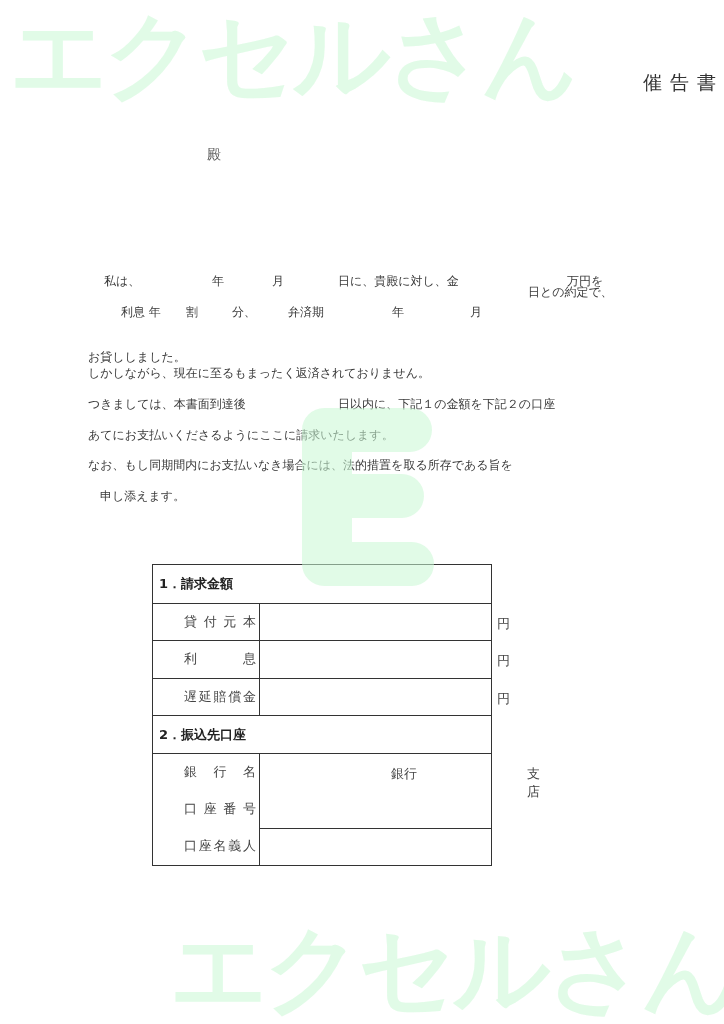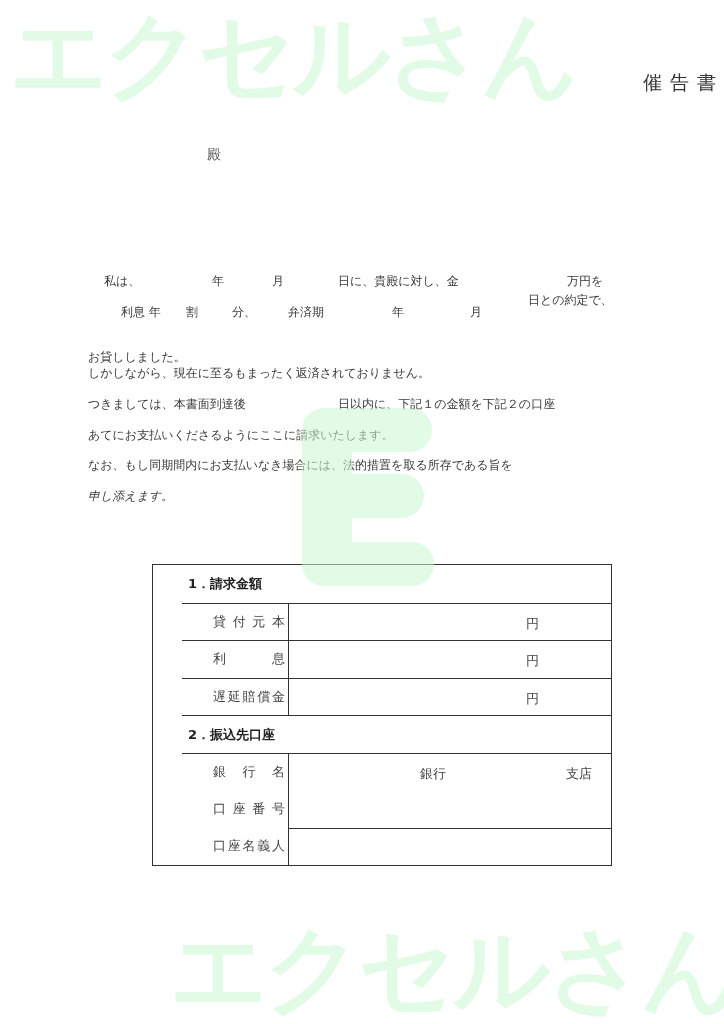--- a/index.html
+++ b/index.html
@@ -15,39 +15,39 @@
     .title {
       left: 0; width: 724px; top: 70px; text-align: right;
       font-size: 19px; letter-spacing: 8px; color: #333; padding-left: 8px; box-sizing: border-box;
     }
     .addressee { left: 207px; top: 146px; font-size: 14px; color: #555; }
 
     .body-text { font-size: 12px; color: #3a3a3a; line-height: 16px; }
 
     
     .tbl {
-      position: absolute; left: 152px; top: 564px; width: 460px;
-      border: 1.5px solid #333; box-sizing: border-box; padding-left: 29px;
+      position: absolute; left: 152px; top: 564px; width: 340px;
+      border: 1.5px solid #333; box-sizing: border-box;
     }
     .row { position: relative; height: 37.5px; display: flex; box-sizing: border-box; }
     .row.hline { border-top: 1.5px solid #333; }
     .sec-head {
       font-weight: bold; font-size: 13px; color: #222; line-height: 37px; padding-left: 6px;
     }
     .lab {
       width: 107px; box-sizing: border-box; border-right: 1.5px solid #333;
       font-size: 13px; color: #444; display: flex; align-items: center; justify-content: flex-end;
       padding-right: 3px;
     }
     .lab .dist { display: flex; justify-content: space-between; width: 72px; }
     .val { flex: 1; position: relative; font-size: 13px; color: #444; }
     .val.bt { border-top: 1.5px solid #333; }
     .val .unit { position: absolute; left: 237px; top: 11px; }
     .val .bank { position: absolute; left: 131px; top: 11px; }
-    .val .branch { position: absolute; left: 267px; top: 11px; margin-left: 10px; }
+    .val .branch { position: absolute; left: 267px; top: 11px; }
     .val .acct { position: absolute; left: 2px; top: 11px; }
     .row.nob { border-top: none; }
 
     
     .wm {
       position: absolute; pointer-events: none;
       color: rgba(200, 248, 212, 0.55);
       font-family: "DejaVu Sans", sans-serif; font-weight: bold;
       white-space: nowrap;
     }
@@ -70,29 +70,29 @@
   <div class="abs body-text" style="left:272px; top:273px;">月</div>
   <div class="abs body-text" style="left:338px; top:273px;">日に、貴殿に対し、金</div>
   <div class="abs body-text" style="left:567px; top:273px;">万円を</div>
 
   <div class="abs body-text" style="left:88px; top:304px;margin-left:33px;">利息 年</div>
   <div class="abs body-text" style="left:186px; top:304px;">割</div>
   <div class="abs body-text" style="left:232px; top:304px;">分、</div>
   <div class="abs body-text" style="left:288px; top:304px;">弁済期</div>
   <div class="abs body-text" style="left:392px; top:304px;">年</div>
   <div class="abs body-text" style="left:470px; top:304px;">月</div>
-  <div class="abs body-text" style="left:528px; top:292px;">日との約定で、</div>
+  <div class="abs body-text" style="left:528px; top:284px;">日との約定で、</div>
 
   <div class="abs body-text" style="left:88px; top:334px;margin-top:15px;">お貸ししました。</div>
   <div class="abs body-text" style="left:88px; top:365px;">しかしながら、現在に至るもまったく返済されておりません。</div>
   <div class="abs body-text" style="left:88px; top:396px;">つきましては、本書面到達後</div>
   <div class="abs body-text" style="left:338px; top:396px;">日以内に、下記１の金額を下記２の口座</div>
   <div class="abs body-text" style="left:88px; top:427px;">あてにお支払いくださるようにここに請求いたします。</div>
   <div class="abs body-text" style="left:88px; top:457px;">なお、もし同期間内にお支払いなき場合には、法的措置を取る所存である旨を</div>
-  <div class="abs body-text" style="left:88px; top:488px;font-style:italic;">申し添えます。</div>
+  <div class="abs body-text" style="left:100px; top:488px;">申し添えます。</div>
 
   <div class="tbl">
     <div class="row">
       <div class="sec-head">1．請求金額</div>
     </div>
 
     <div class="row hline">
       <div class="lab">
         <span class="dist">
           <span>貸</span>

